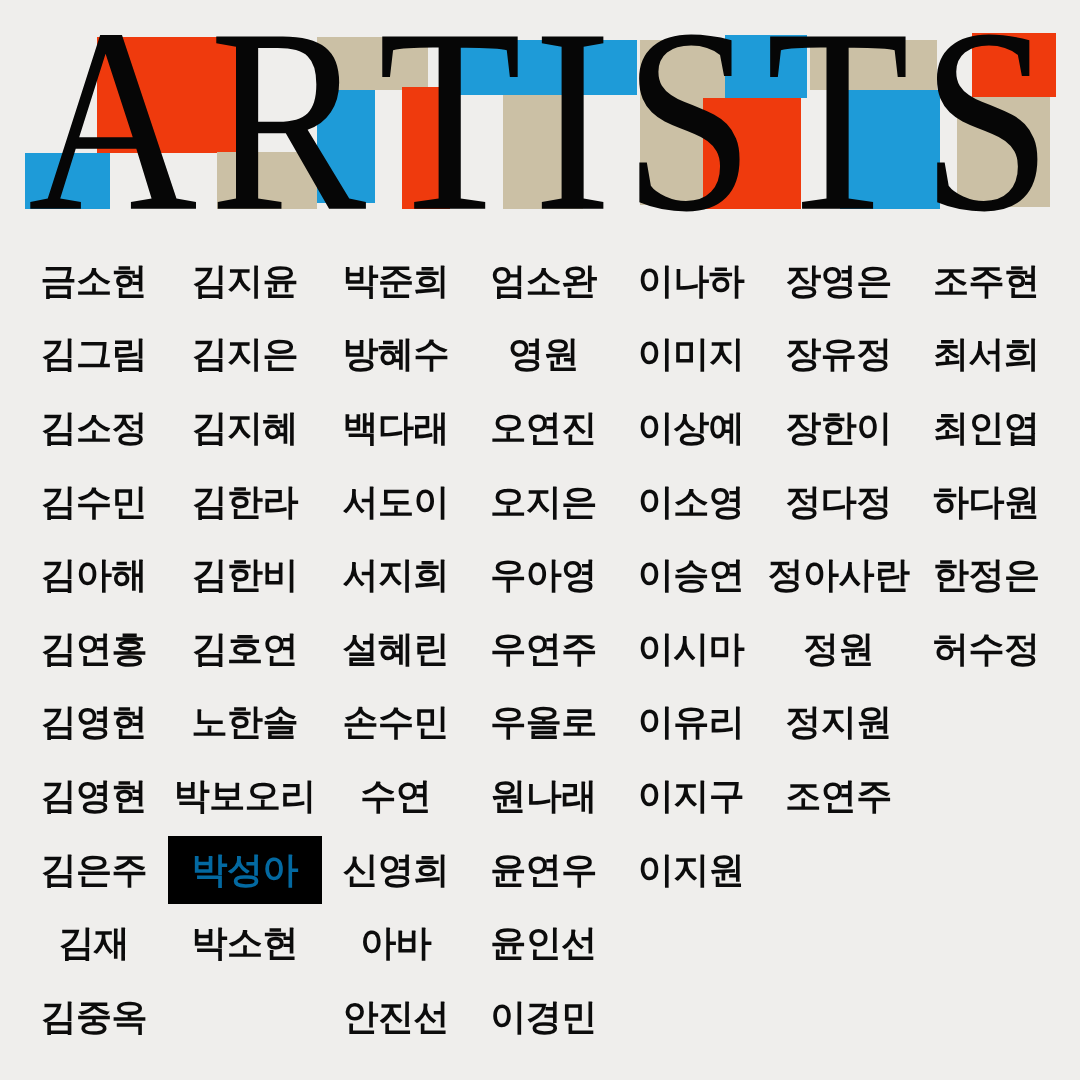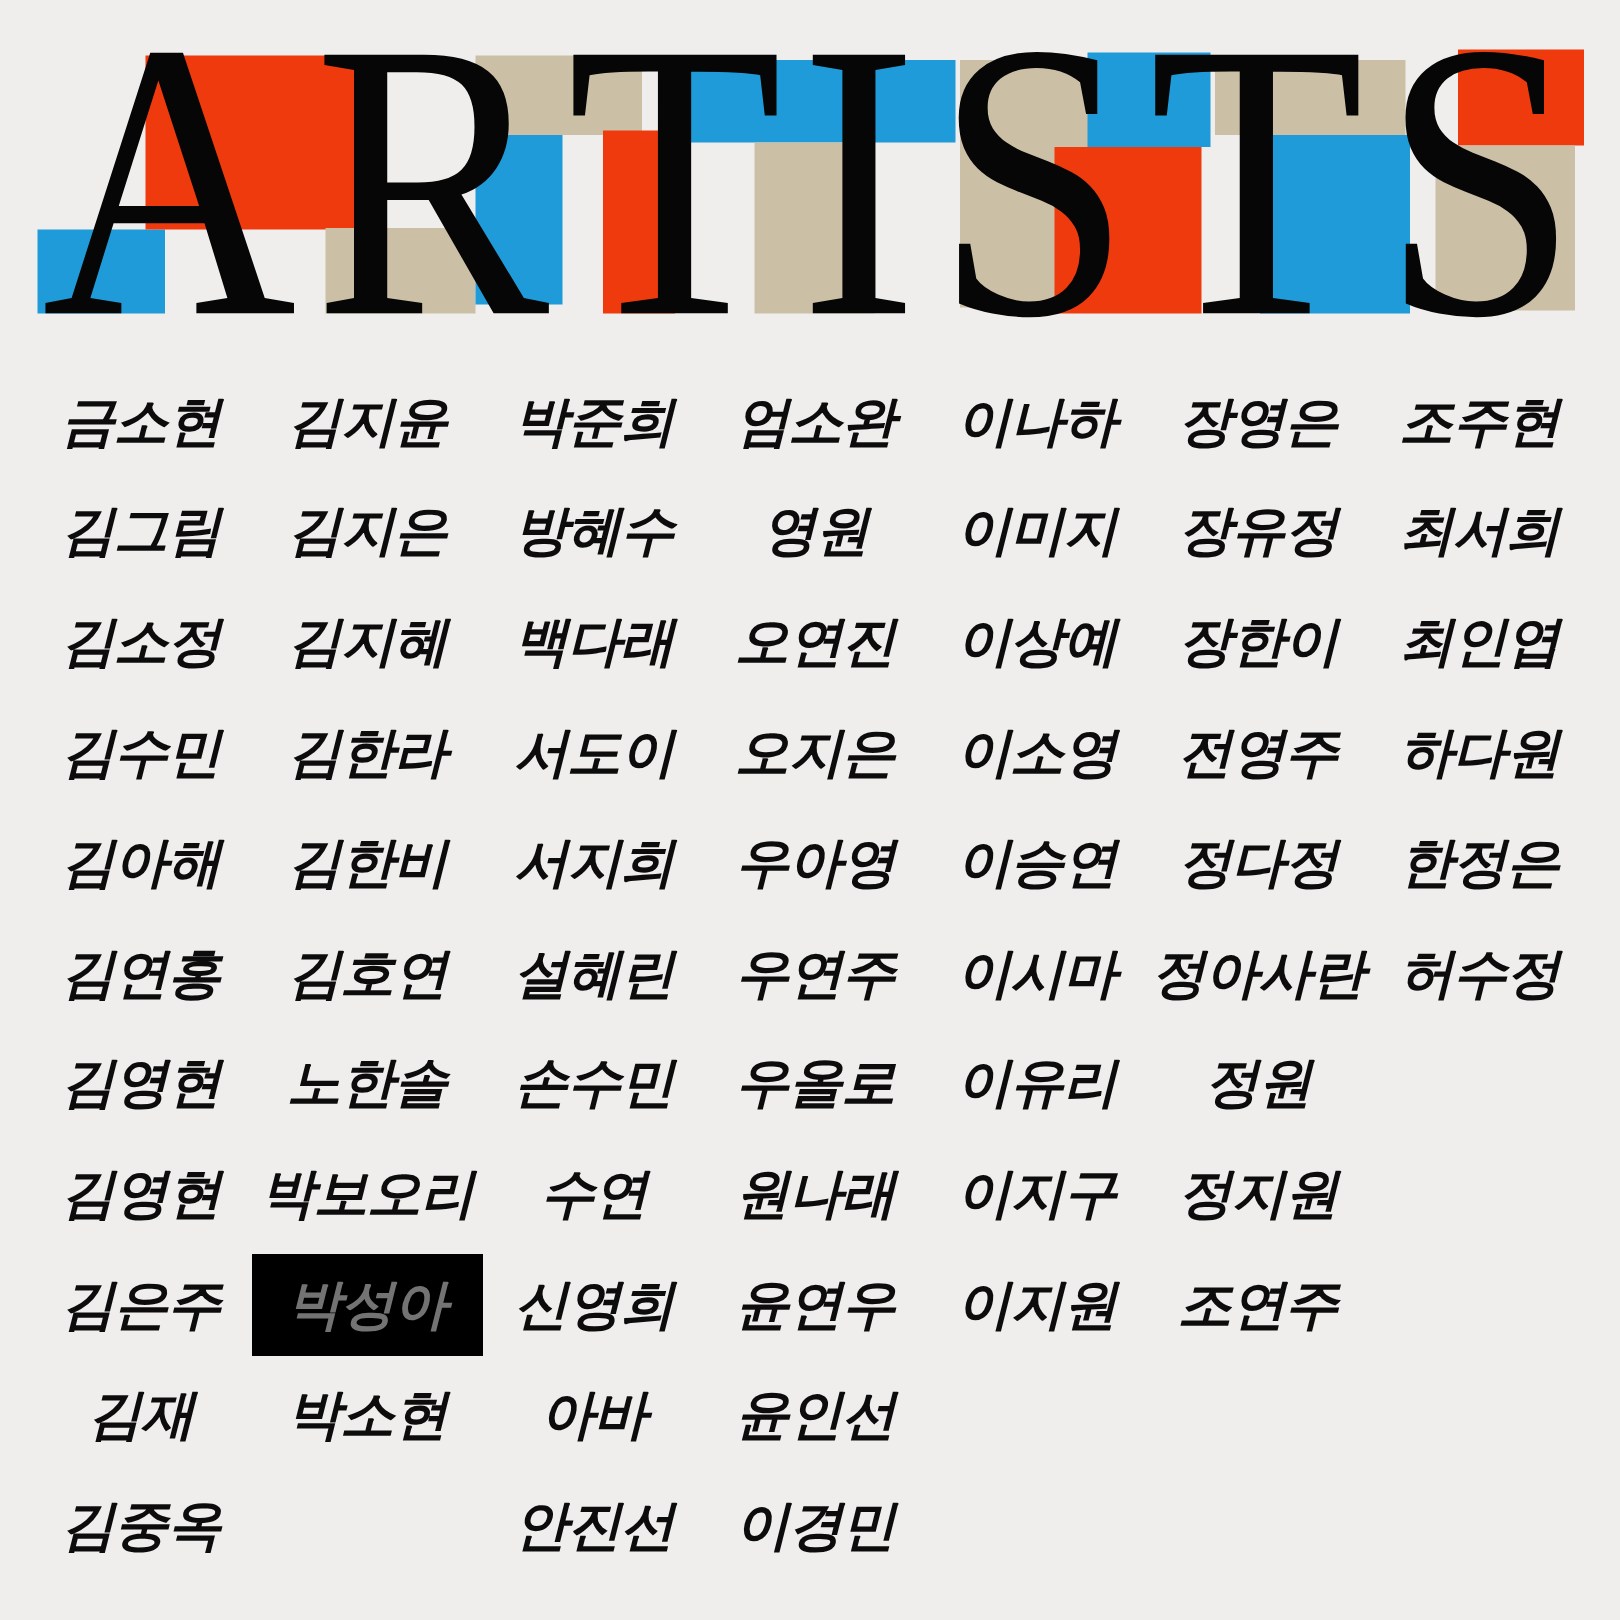--- a/index.html
+++ b/index.html
@@ -24,21 +24,21 @@
   }
   .word span {
     display: inline-block;
     transform: scaleY(1.12);
     transform-origin: 0 87.5%;
   }
 
   
   .grid {
     position: absolute; left: 20px; top: 244px; width: 1040px;
-    display: grid; grid-template-columns: repeat(7, 1fr); font-style: italic;
+    display: grid; grid-template-columns: repeat(7, 1fr);
   }
   .col { display: flex; flex-direction: column; }
   .cell {
     height: 73.6px;
     display: flex; align-items: center; justify-content: center;
   }
   .cell span {
     font-size: 36px; font-weight: 700; letter-spacing: -0.5px;
     white-space: nowrap; line-height: 1;
   }
@@ -131,21 +131,21 @@
         <div class="cell">
           <span>김호연</span>
         </div>
         <div class="cell">
           <span>노한솔</span>
         </div>
         <div class="cell">
           <span>박보오리</span>
         </div>
         <div class="cell highlight">
-          <span style="background: rgb(0, 0, 0); color: #737373;">박성아</span>
+          <span style="background: rgb(0, 0, 0); color: #0369a1;">박성아</span>
         </div>
         <div class="cell">
           <span>박소현</span>
         </div>
       </div>
       <div class="col">
         <div class="cell">
           <span>박준희</span>
         </div>
         <div class="cell">
@@ -245,23 +245,20 @@
       </div>
       <div class="col">
         <div class="cell">
           <span>장영은</span>
         </div>
         <div class="cell">
           <span>장유정</span>
         </div>
         <div class="cell">
           <span>장한이</span>
-        </div>
-        <div class="cell">
-          <span>전영주</span>
         </div>
         <div class="cell">
           <span>정다정</span>
         </div>
         <div class="cell">
           <span>정아사란</span>
         </div>
         <div class="cell">
           <span>정원</span>
         </div>

